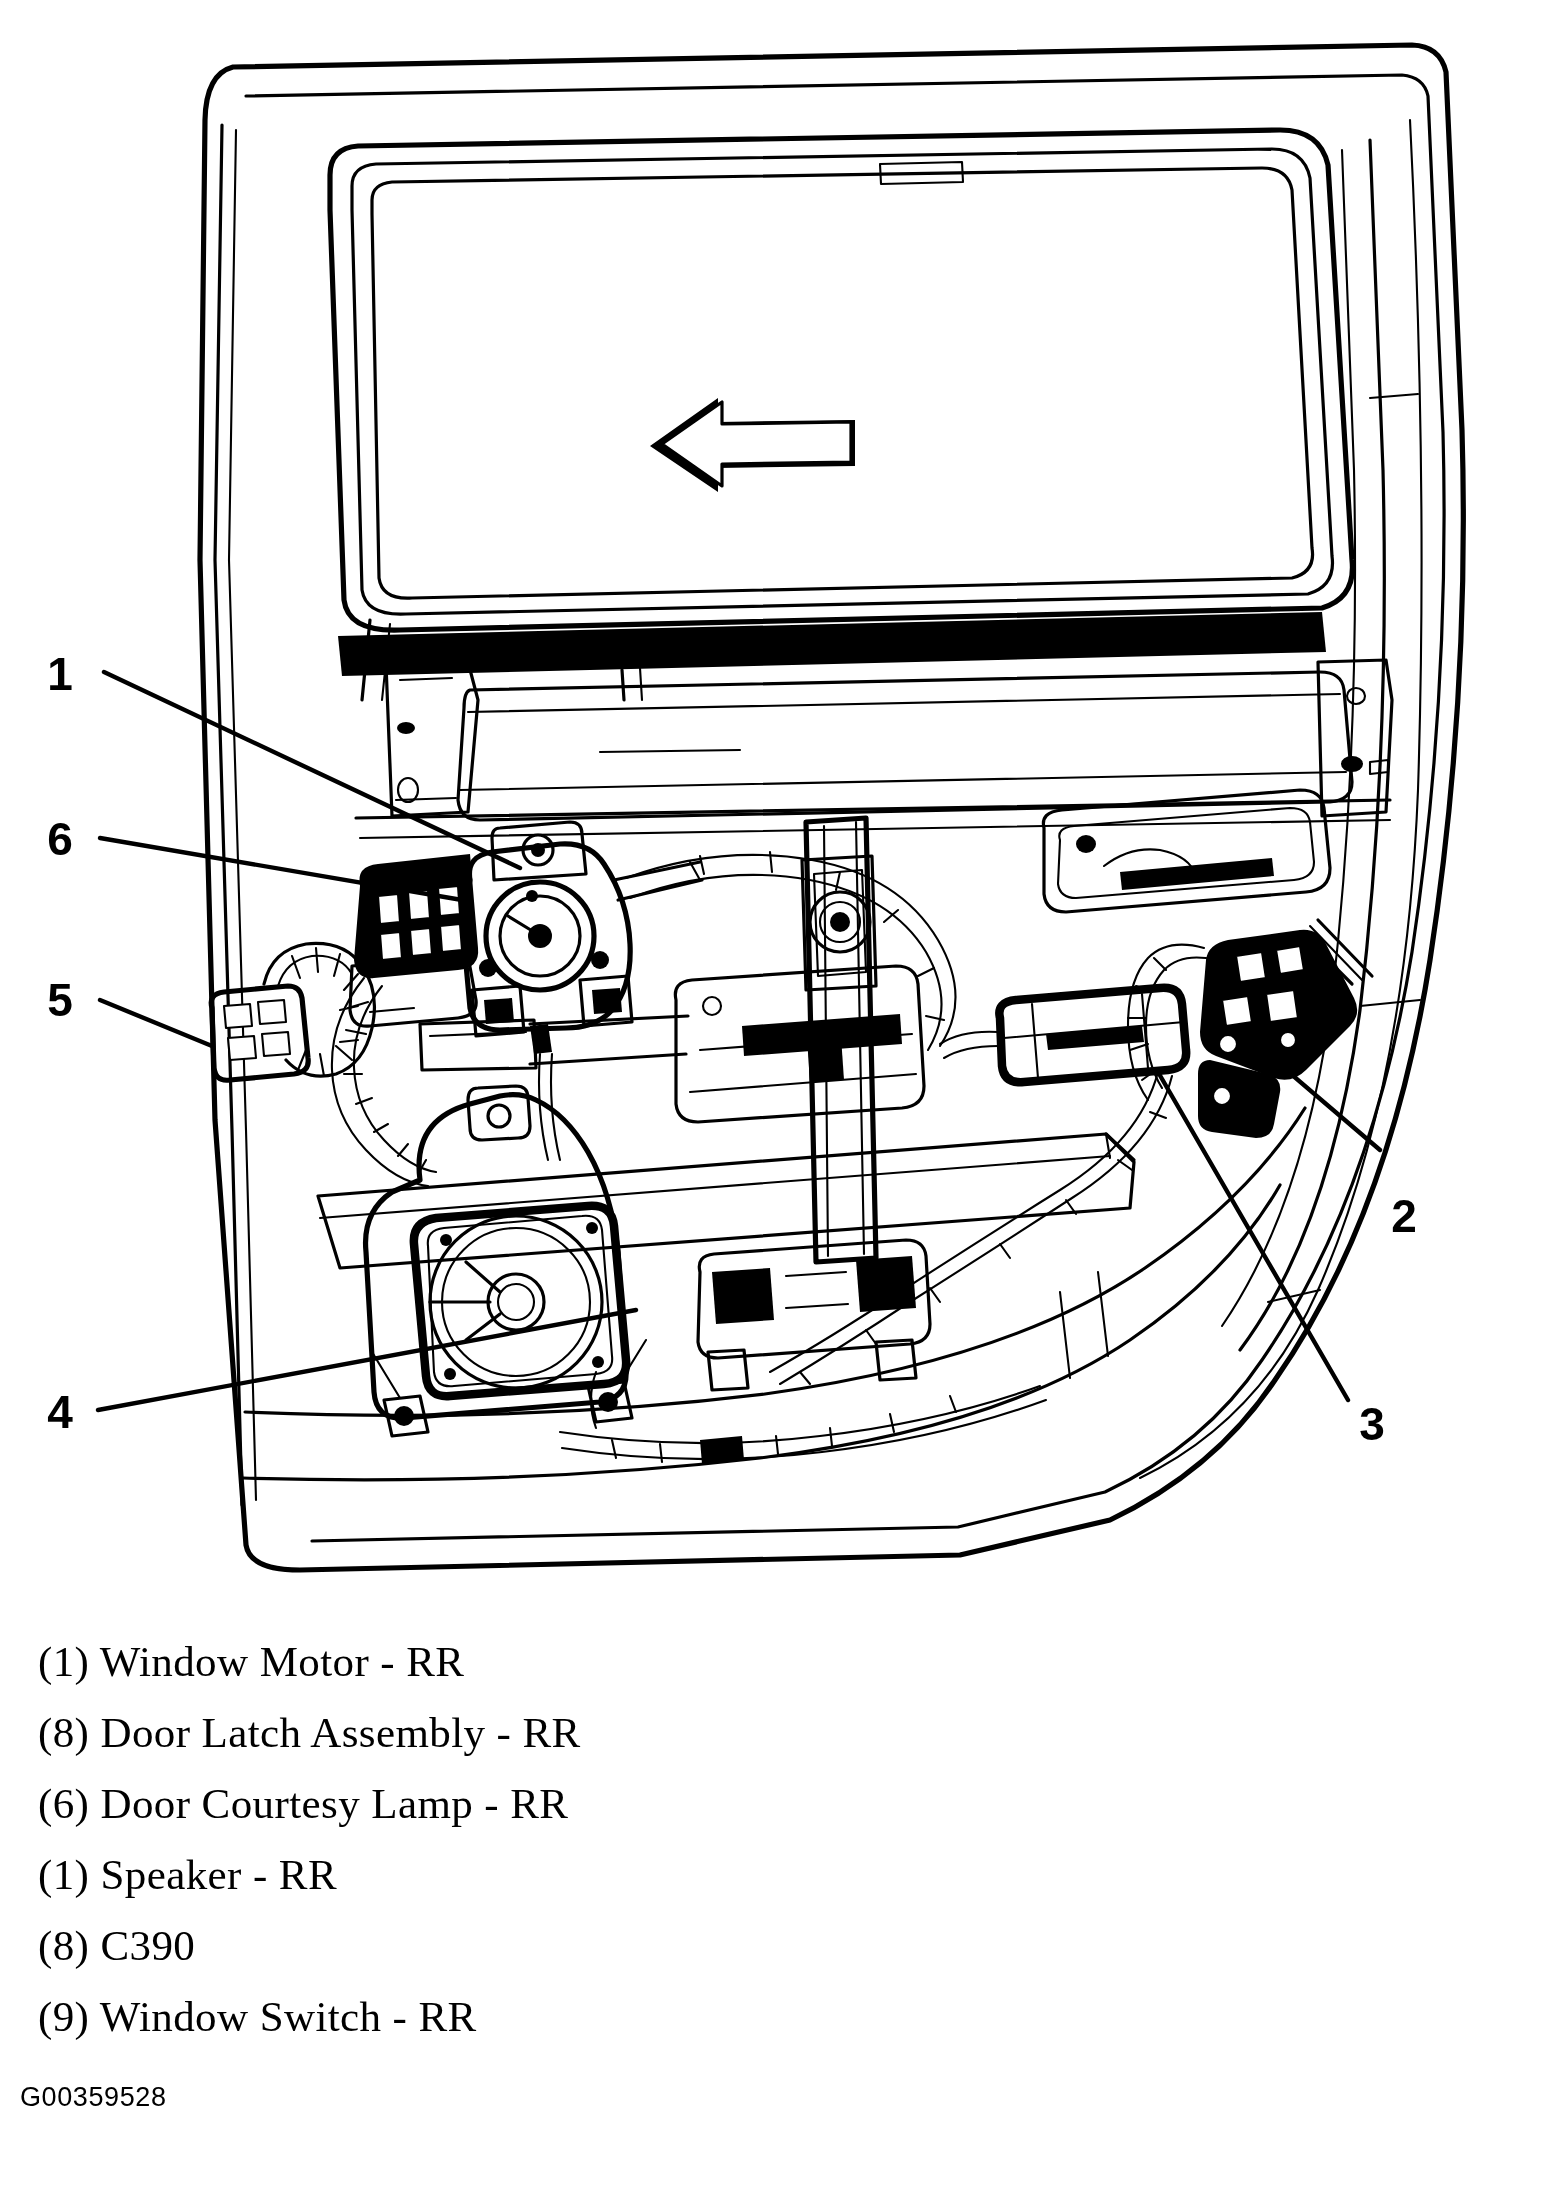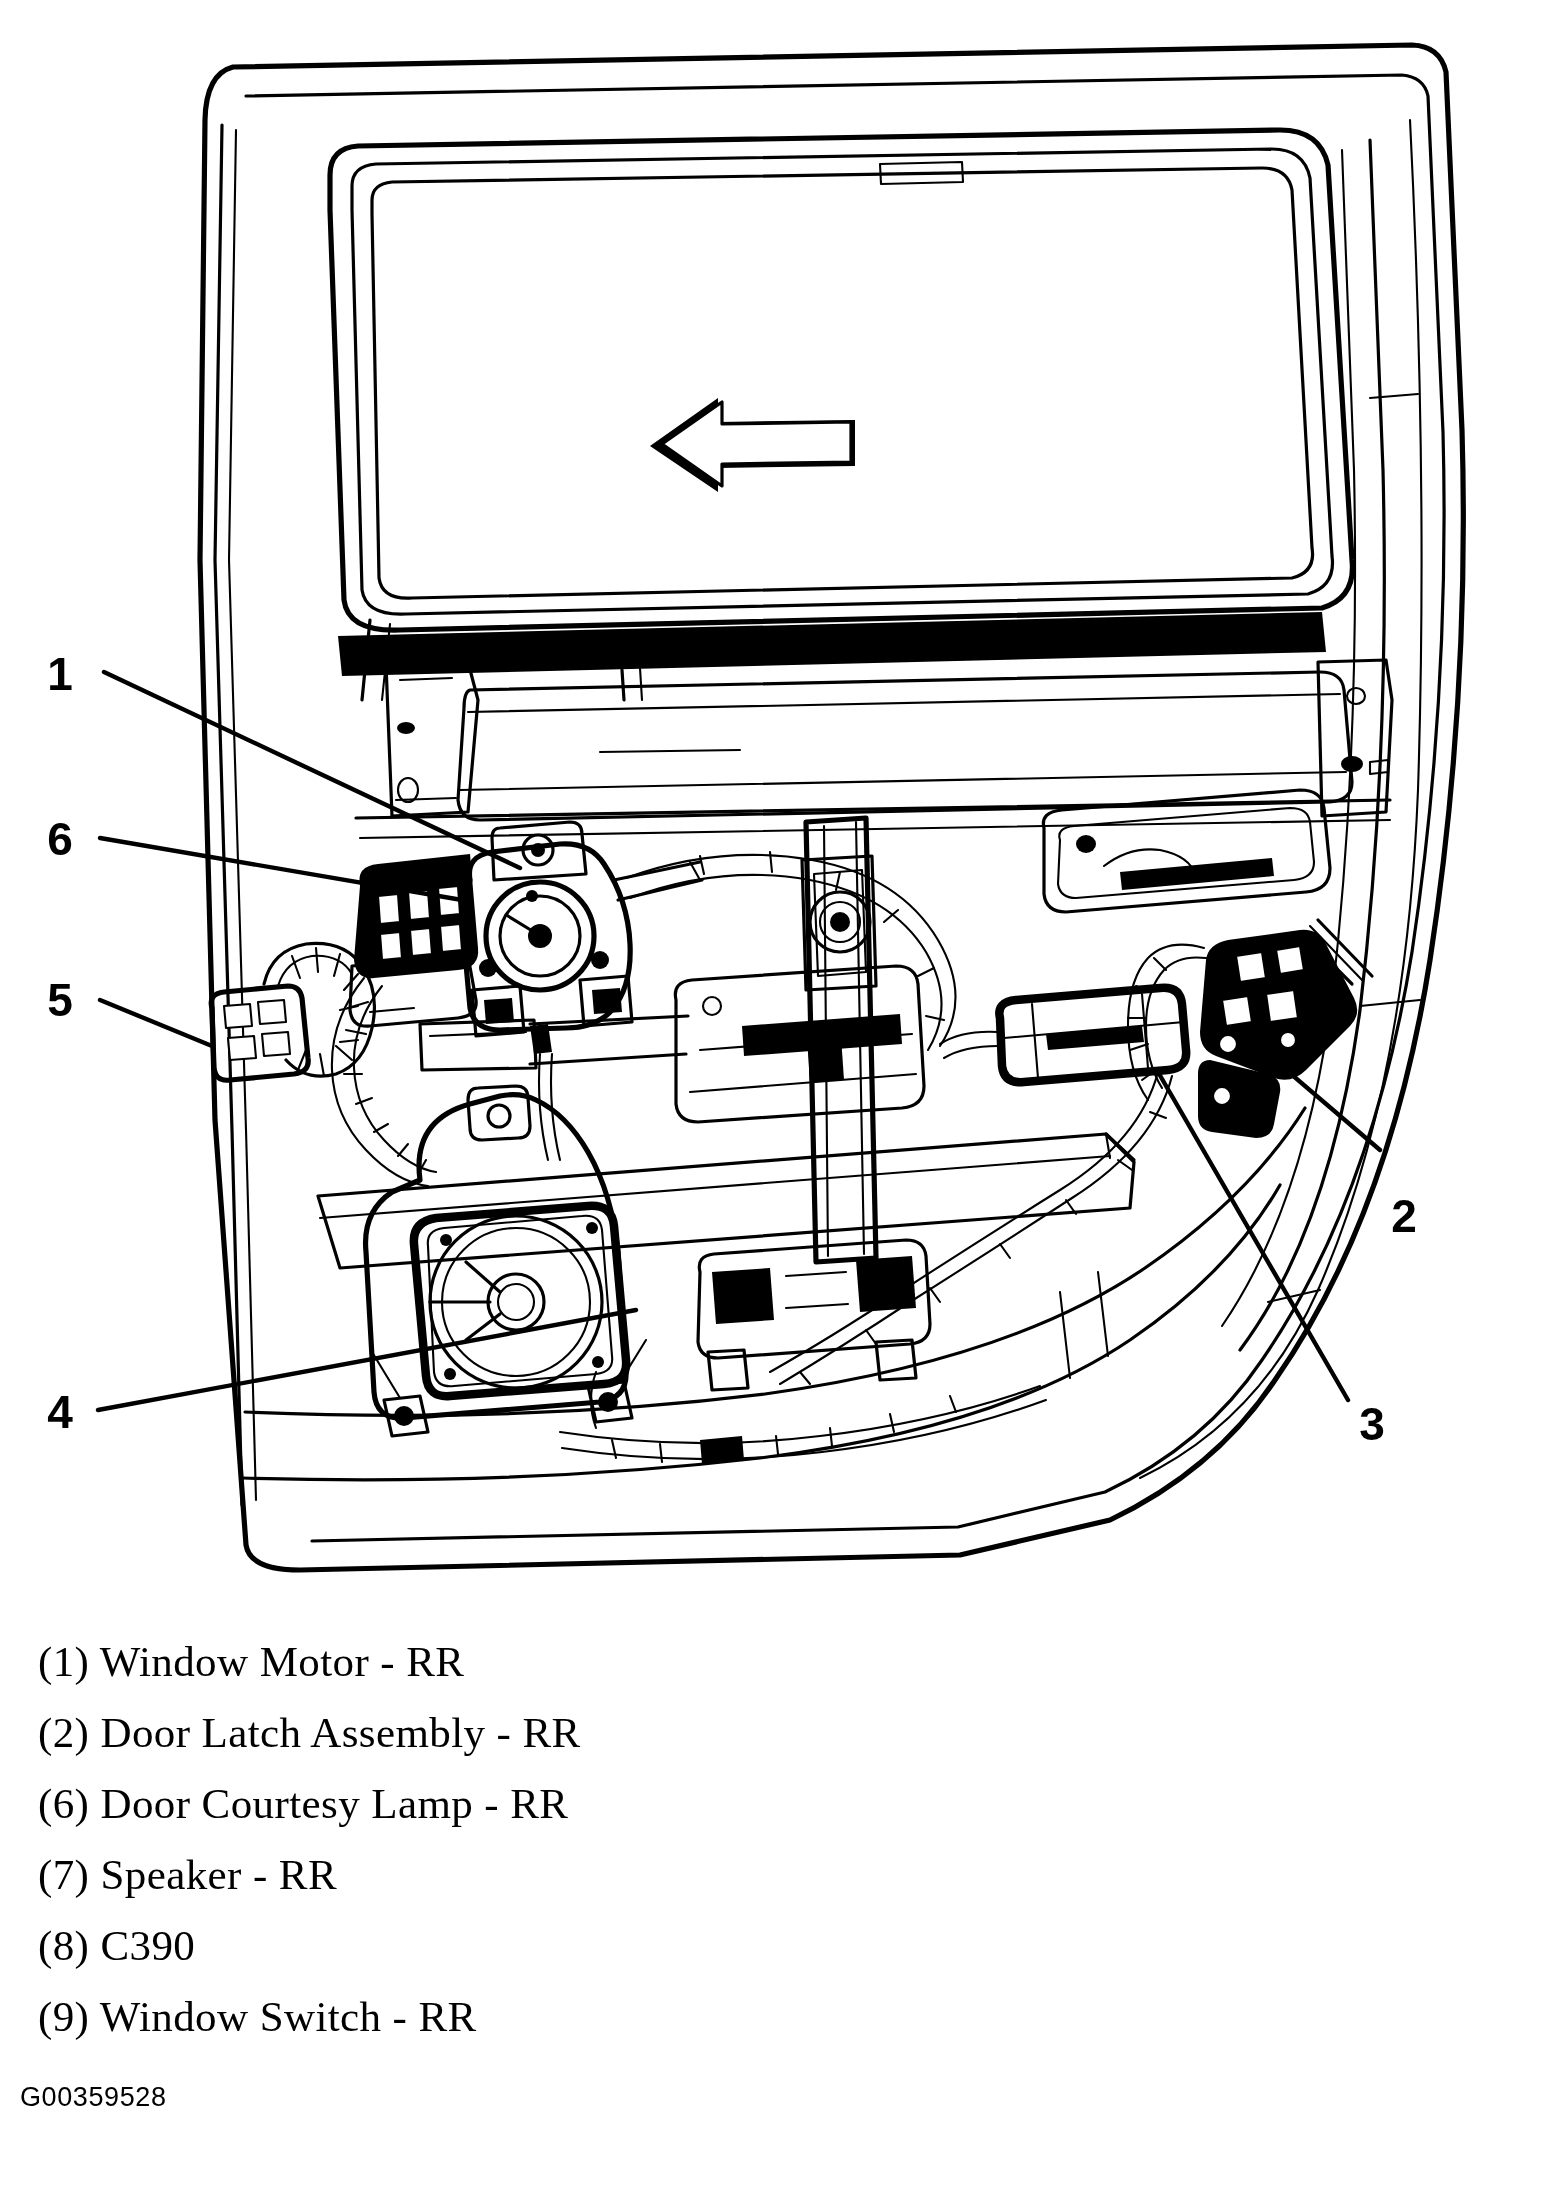--- a/index.html
+++ b/index.html
@@ -393,20 +393,20 @@
       <text class="callout-num" x="60" y="1428" text-anchor="middle">4</text>
       <text class="callout-num" x="1404" y="1232" text-anchor="middle">2</text>
       <text class="callout-num" x="1372" y="1440" text-anchor="middle">3</text>
     </g>
 
   </svg>
 </div>
 
 <div id="legend">
   <div class="legend-item">(1) Window Motor - RR</div>
-  <div class="legend-item">(2) Door Latch Assembly - RR</div>
+  <div class="legend-item">(8) Door Latch Assembly - RR</div>
   <div class="legend-item">(6) Door Courtesy Lamp - RR</div>
-  <div class="legend-item">(7) Speaker - RR</div>
+  <div class="legend-item">(1) Speaker - RR</div>
   <div class="legend-item">(8) C390</div>
   <div class="legend-item">(9) Window Switch - RR</div>
 </div>
 
 <div id="figure-code">G00359528</div>
 
 </body></html>

